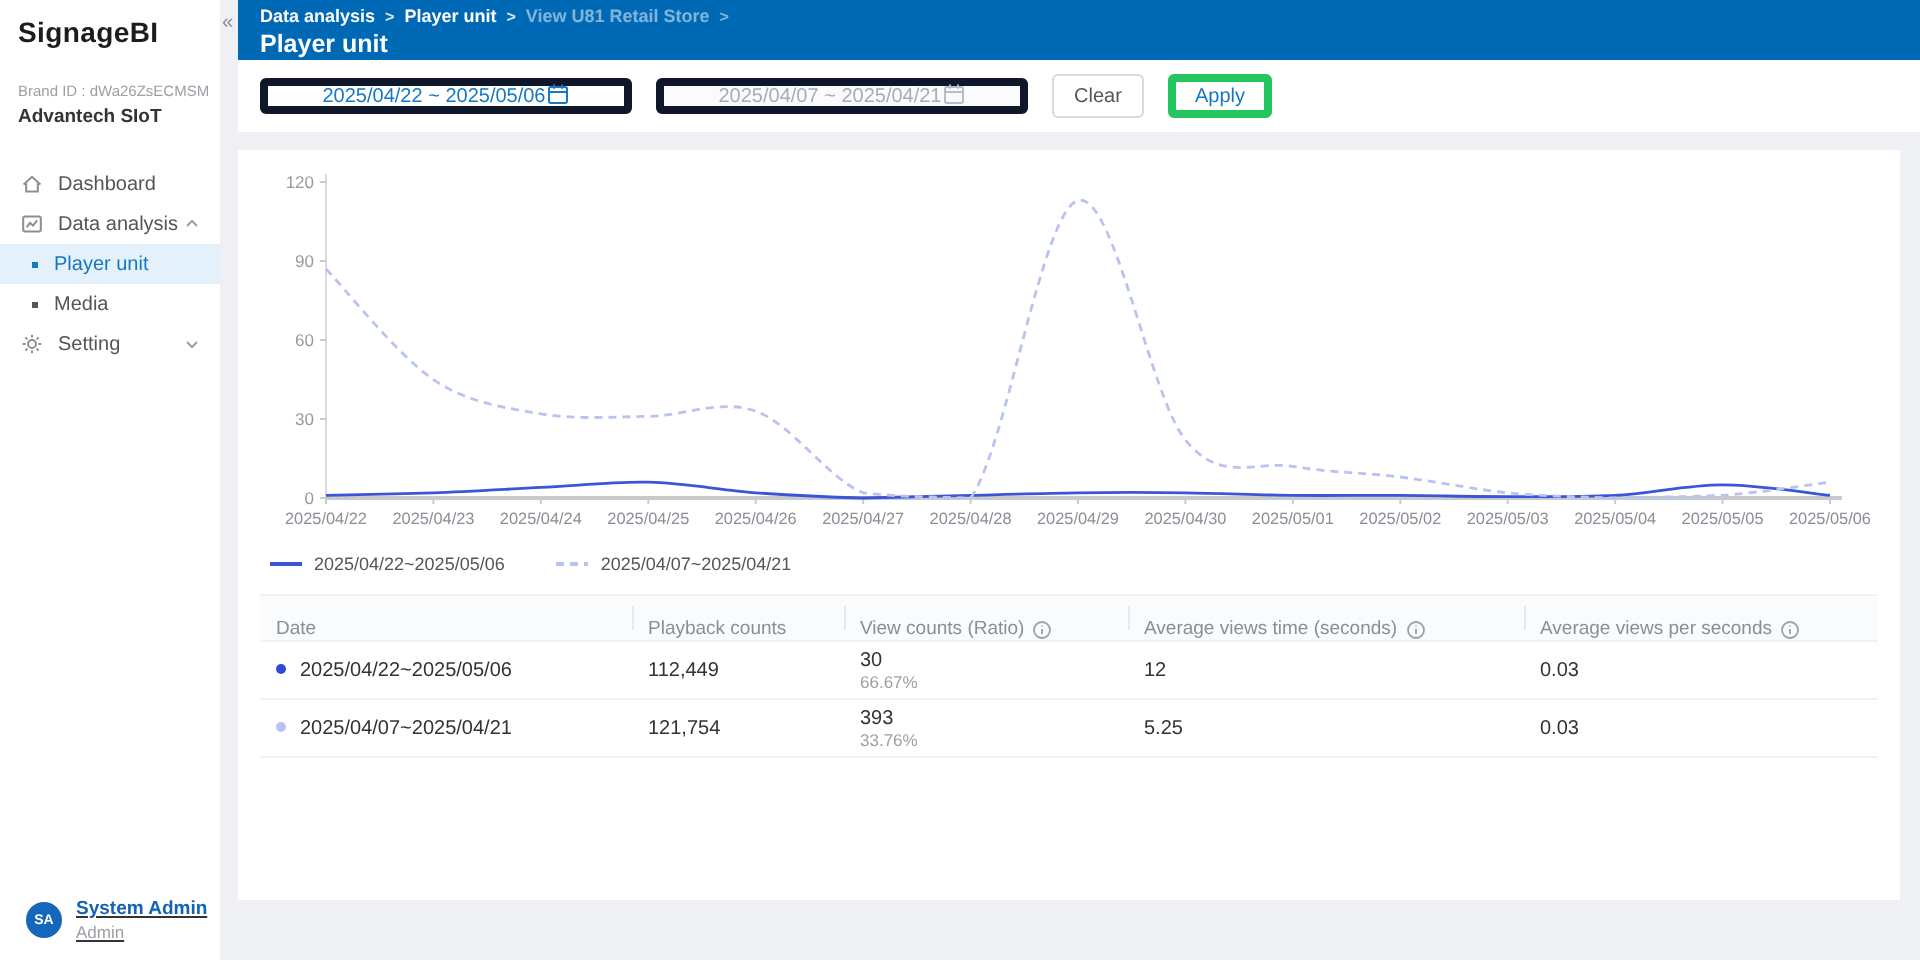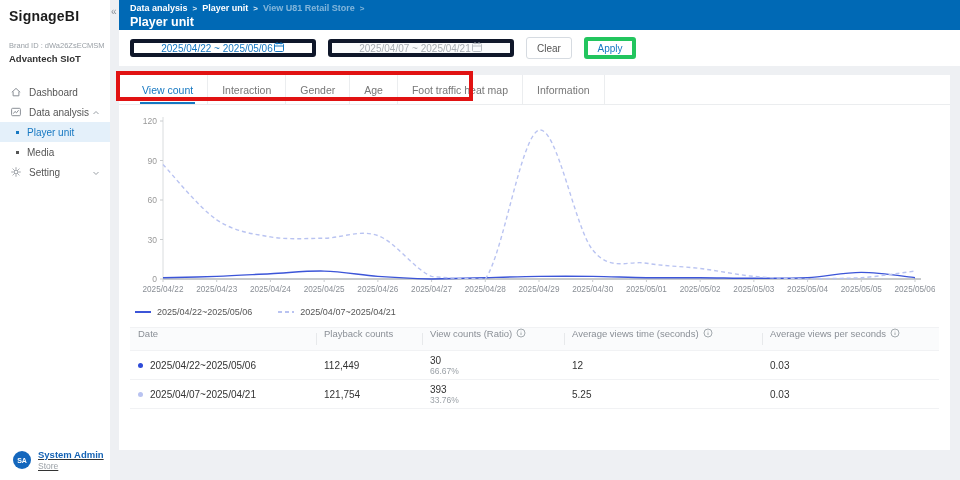--- a/index.html
+++ b/index.html
@@ -63,21 +63,21 @@
   .legend { display:flex; gap:26px; padding:2px 0 0 16px; align-items:center; }
   .legend-item { display:flex; align-items:center; gap:6px; font-size:9px; color:#555; }
   .legend-swatch { width:16px; height:2px; }
   .legend-swatch.dashed { background:repeating-linear-gradient(90deg, currentColor 0 4px, transparent 4px 7px); }
   .legend-swatch.solid { background:currentColor; }
 
   
   .table { margin:10px 11px 0 11px; }
   .t-head, .t-row { display:grid; grid-template-columns:186px 106px 142px 198px 1fr; }
   .t-head { background:#fafbfc; border-top:1px solid #f1f2f4; border-bottom:1px solid #f1f2f4; height:24px; }
-  .t-head .t-cell { font-size:9.5px; color:#8a8f96; display:flex; align-items:flex-start; gap:4px; padding-left:8px; position:relative; }
+  .t-head .t-cell { font-size:9.5px; color:#8a8f96; display:flex; align-items:flex-end; gap:4px; padding-left:8px; position:relative; }
   .t-head .t-cell + .t-cell::before { content:""; position:absolute; left:0; top:5px; bottom:5px; width:1px; background:#e7e9eb; }
   .t-row { height:29px; border-bottom:1px solid #f1f2f4; align-items:center; }
   .t-row .t-cell { font-size:10px; color:#333; padding-left:8px; }
   .row-dot { display:inline-block; width:5px; height:5px; border-radius:50%; margin-right:7px; vertical-align:1px; }
   .ratio-main { font-size:10px; color:#333; line-height:11px; }
   .ratio-sub { font-size:8.5px; color:#9aa0a6; line-height:10px; }
   .info-ic { width:10px; height:10px; flex:none; }
   .info-ic svg { stroke:#9aa0a6; }
 
   svg.chart { display:block; }
@@ -130,21 +130,21 @@
         <span>Setting</span>
         <span class="chev"><svg width="8" height="8" viewBox="0 0 8 8" fill="none" stroke="#9aa0a6" stroke-width="1">
             <path d="M1.5 3 L4 5.5 L6.5 3"></path>
           </svg></span>
       </div>
     </div>
   <div class="user">
     <div class="avatar">SA</div>
     <div class="user-meta">
       <div class="user-name">System Admin</div>
-      <div class="user-role">Store</div>
+      <div class="user-role">Admin</div>
     </div>
   </div>
 </div>
 <div class="collapse-btn">«</div>
 
 <div class="topbar">
   <div class="breadcrumb">
       <span>Data analysis</span>
       <span class="sep">&gt;</span>
       <span>Player unit</span>
@@ -172,31 +172,20 @@
           <rect x="1.5" y="2.5" width="9" height="8" rx="1"></rect>
           <path d="M1.5 5 H10.5 M4 1.2 V3.4 M8 1.2 V3.4"></path>
         </svg>
     </span>
   </div>
   <button class="btn btn-clear">Clear</button>
   <button class="btn btn-apply">Apply</button>
 </div>
 
 <div class="card">
-  <div style="position:relative;">
-    <div class="tabs">
-        <div class="tab active">View count</div>
-        <div class="tab">Interaction</div>
-        <div class="tab">Gender</div>
-        <div class="tab">Age</div>
-        <div class="tab">Foot traffic heat map</div>
-        <div class="tab">Information</div>
-      </div>
-    <div class="annotation-box"></div>
-  </div>
 
   <div class="chart-wrap">
     <svg class="chart" width="810" height="198" viewBox="0 0 810 198">
         <line x1="38" y1="10" x2="38" y2="172" stroke="#d9dcde" stroke-width="1"></line>
         <line x1="35" y1="172" x2="38" y2="172" stroke="#c9ccce" stroke-width="1"></line>
         <text x="32" y="175" text-anchor="end" font-size="8.5" fill="#999">0</text>
         <line x1="35" y1="132.5" x2="38" y2="132.5" stroke="#c9ccce" stroke-width="1"></line>
         <text x="32" y="135.5" text-anchor="end" font-size="8.5" fill="#999">30</text>
         <line x1="35" y1="93" x2="38" y2="93" stroke="#c9ccce" stroke-width="1"></line>
         <text x="32" y="96" text-anchor="end" font-size="8.5" fill="#999">60</text>

